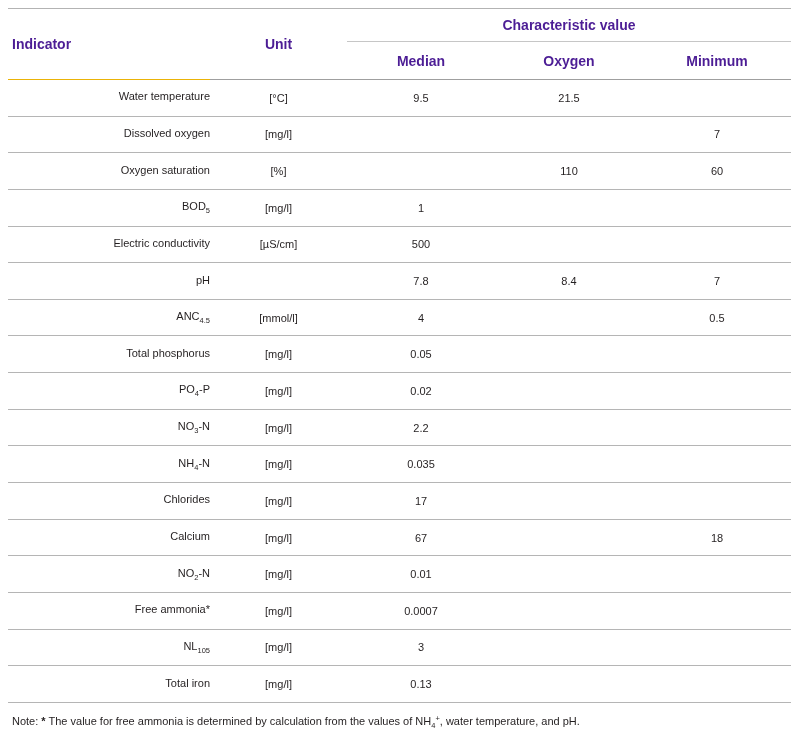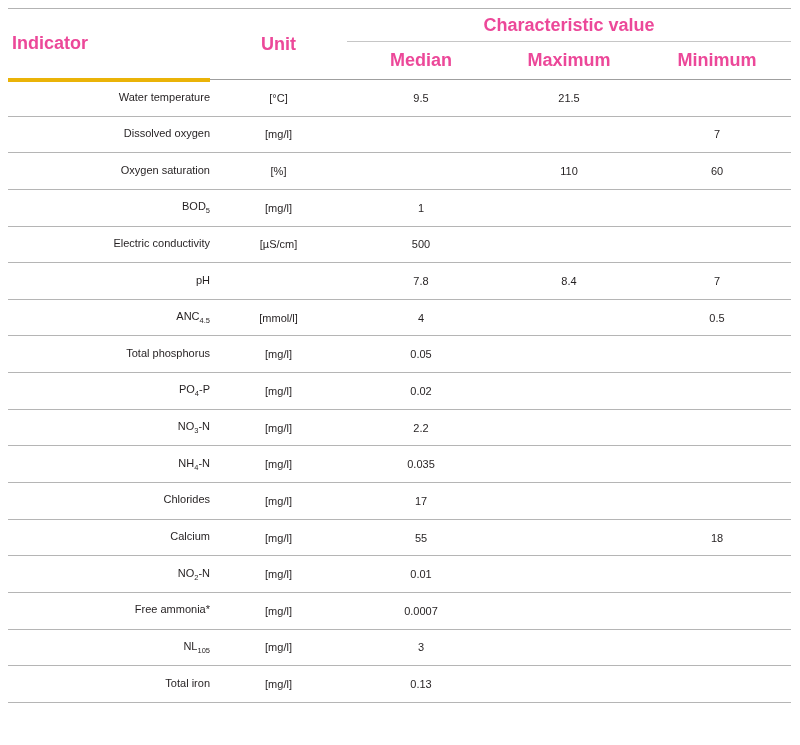--- a/index.html
+++ b/index.html
@@ -20,30 +20,30 @@
     border-collapse: collapse;
     border-top: 1px solid #b3b3b3;
   }
   col.c-indicator { width: 202px; }
   col.c-unit      { width: 137px; }
   col.c-median    { width: 148px; }
   col.c-maximum   { width: 148px; }
   col.c-minimum   { width: 148px; }
 
   th {
-    color: #ec4899;
-    font-size: 18px;
+    color: #4c1d95;
+    font-size: 14px;
     font-weight: bold;
     padding: 0;
     vertical-align: middle;
   }
   th.h-indicator {
     text-align: left;
     padding-left: 4px;
-    border-bottom: 4px solid #eab308;
+    border-bottom: 1px solid #eab308;
   }
   th.h-unit {
     border-bottom: 1px solid #9f9f9f;
   }
   th.h-charval {
     text-align: center;
     height: 33px;
     border-bottom: 1px solid #c6c6c6;
   }
   tr.subhead th {
@@ -92,21 +92,21 @@
       <col class="c-minimum">
     </colgroup>
     <thead>
       <tr>
         <th rowspan="2" class="h-indicator">Indicator</th>
         <th rowspan="2" class="h-unit">Unit</th>
         <th colspan="3" class="h-charval">Characteristic value</th>
       </tr>
       <tr class="subhead">
         <th>Median</th>
-        <th>Maximum</th>
+        <th>Oxygen</th>
         <th>Minimum</th>
       </tr>
     </thead>
     <tbody>
   <tr>
     <td class="cell-indicator"><span>Water temperature</span><span class="subsc"></span><span></span></td>
     <td class="cell-unit">[°C]</td>
     <td class="cell-median">9.5</td>
     <td class="cell-maximum">21.5</td>
     <td class="cell-minimum"></td>
@@ -196,21 +196,21 @@
     <td class="cell-indicator"><span>Chlorides</span><span class="subsc"></span><span></span></td>
     <td class="cell-unit">[mg/l]</td>
     <td class="cell-median">17</td>
     <td class="cell-maximum"></td>
     <td class="cell-minimum"></td>
   </tr>
 
   <tr>
     <td class="cell-indicator"><span>Calcium</span><span class="subsc"></span><span></span></td>
     <td class="cell-unit">[mg/l]</td>
-    <td class="cell-median">55</td>
+    <td class="cell-median">67</td>
     <td class="cell-maximum"></td>
     <td class="cell-minimum">18</td>
   </tr>
 
   <tr>
     <td class="cell-indicator"><span>NO</span><span class="subsc">2</span><span>-N</span></td>
     <td class="cell-unit">[mg/l]</td>
     <td class="cell-median">0.01</td>
     <td class="cell-maximum"></td>
     <td class="cell-minimum"></td>
@@ -235,13 +235,14 @@
   <tr>
     <td class="cell-indicator"><span>Total iron</span><span class="subsc"></span><span></span></td>
     <td class="cell-unit">[mg/l]</td>
     <td class="cell-median">0.13</td>
     <td class="cell-maximum"></td>
     <td class="cell-minimum"></td>
   </tr>
 </tbody>
   </table>
 
+  <p class="note"><span>Note: </span><span class="ast">*</span><span> The value for free ammonia is determined by calculation from the values of NH</span><span class="subsc">4</span><span class="supsc">+</span><span>, water temperature, and pH.</span></p>
 </div>
 
 </body></html>

